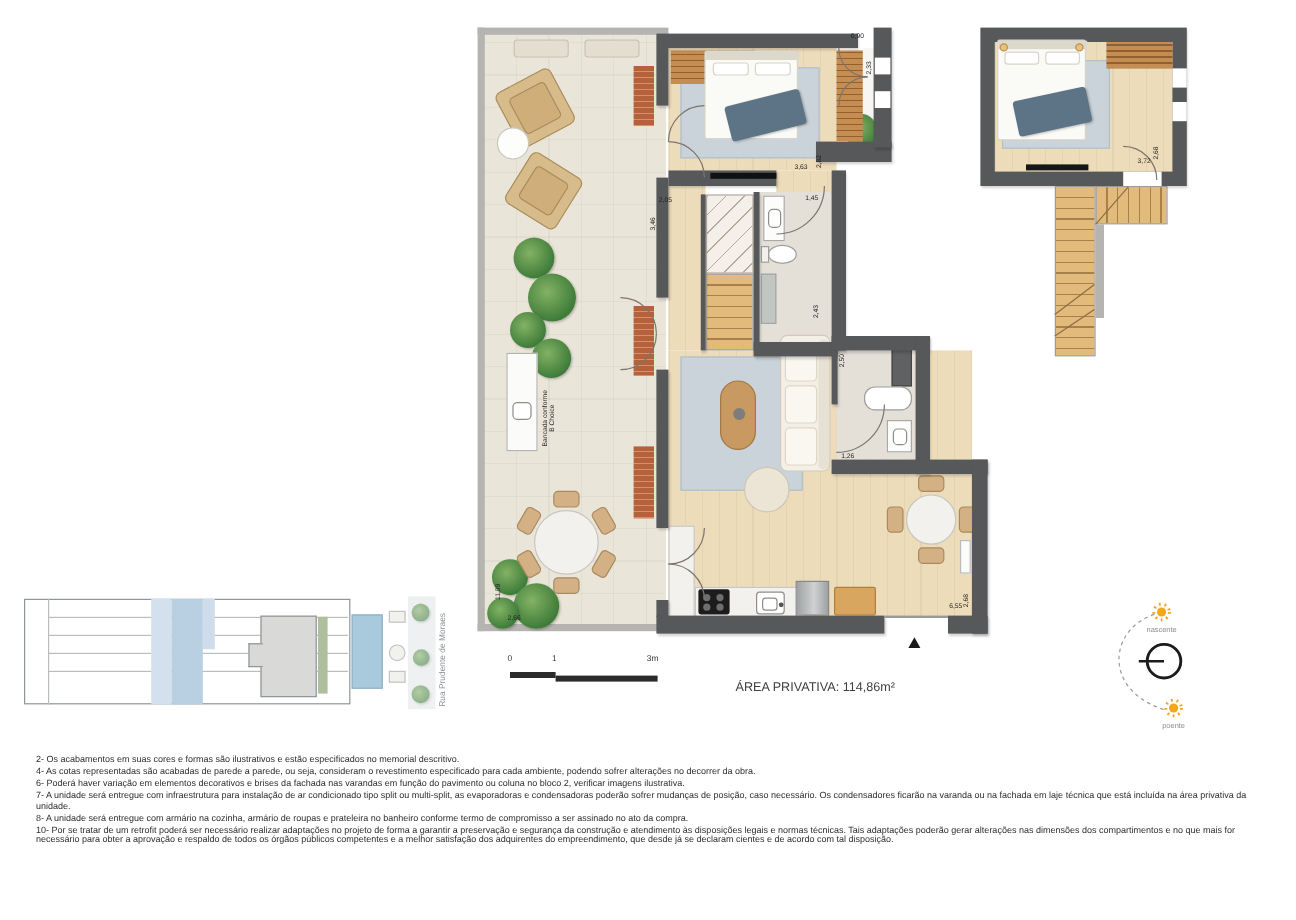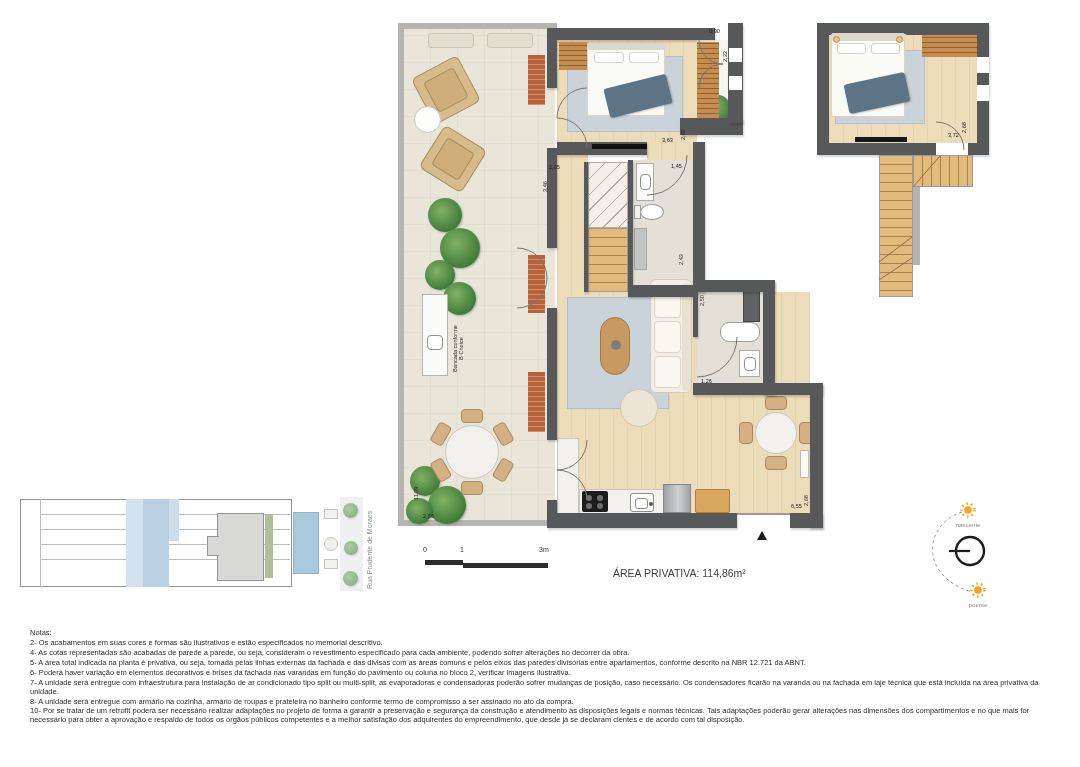--- a/index.html
+++ b/index.html
@@ -274,25 +274,23 @@
       <span class="dim" style="left: 701px; top: 378px;">1,26</span>
       <span class="dim v" style="left: 413px; top: 500px;">11,09</span>
       <span class="dim" style="left: 423px; top: 513px;">2,66</span>
       <span class="dim v" style="left: 803px; top: 506px;">2,68</span>
       <span class="dim" style="left: 791px; top: 503px;">6,55</span>
       <span class="dim" style="left: 948px; top: 132px;">3,72</span>
       <span class="dim v" style="left: 961px; top: 133px;">2,68</span>
     </div>
 
   <div id="notes" class="a">
-    <div style="margin-bottom:1.4px;">Notas:</div>
     <div id="notes-list">
         <div class="note-line">2- Os acabamentos em suas cores e formas são ilustrativos e estão especificados no memorial descritivo.</div>
         <div class="note-line">4- As cotas representadas são acabadas de parede a parede, ou seja, consideram o revestimento especificado para cada ambiente, podendo sofrer alterações no decorrer da obra.</div>
-        <div class="note-line">5- A área total indicada na planta é privativa, ou seja, tomada pelas linhas externas da fachada e das divisas com as áreas comuns e pelos eixos das paredes divisórias entre apartamentos, conforme descrito na NBR 12.721 da ABNT.</div>
         <div class="note-line">6- Poderá haver variação em elementos decorativos e brises da fachada nas varandas em função do pavimento ou coluna no bloco 2, verificar imagens ilustrativa.</div>
         <div class="note-line">7- A unidade será entregue com infraestrutura para instalação de ar condicionado tipo split ou multi-split, as evaporadoras e condensadoras poderão sofrer mudanças de posição, caso necessário. Os condensadores ficarão na varanda ou na fachada em laje técnica que está incluída na área privativa da unidade.</div>
         <div class="note-line">8- A unidade será entregue com armário na cozinha, armário de roupas e prateleira no banheiro conforme termo de compromisso a ser assinado no ato da compra.</div>
         <div class="note-line">10- Por se tratar de um retrofit poderá ser necessário realizar adaptações no projeto de forma a garantir a preservação e segurança da construção e atendimento às disposições legais e normas técnicas. Tais adaptações poderão gerar alterações nas dimensões dos compartimentos e no que mais for necessário para obter a aprovação e respaldo de todos os órgãos públicos competentes e a melhor satisfação dos adquirentes do empreendimento, que desde já se declaram cientes e de acordo com tal disposição.</div>
       </div>
   </div>
 
 </div>
 
 </body></html>

